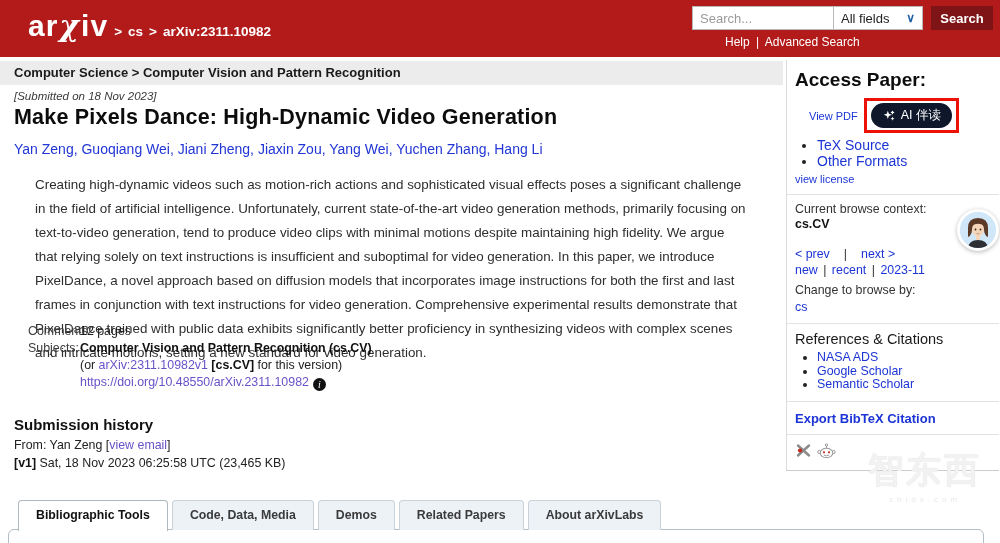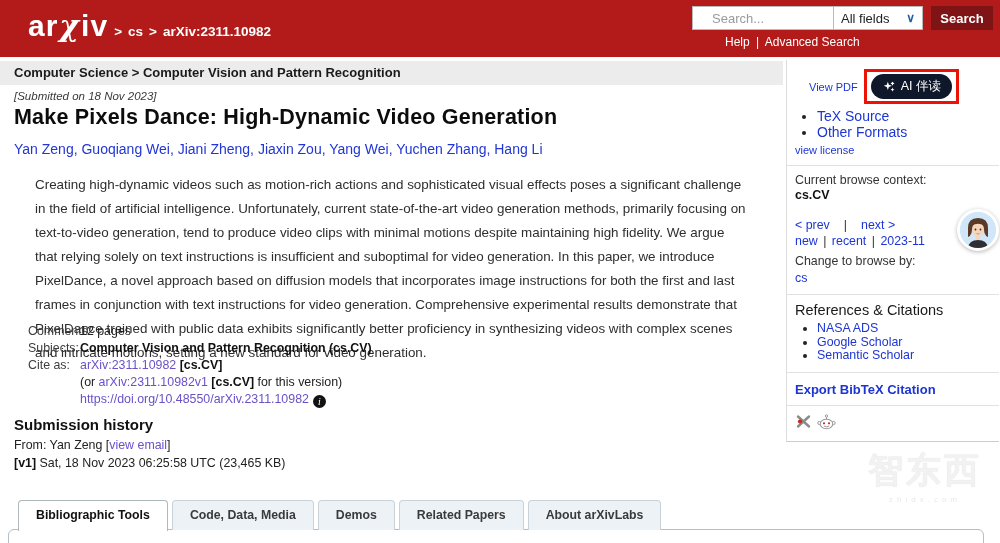--- a/index.html
+++ b/index.html
@@ -13,21 +13,21 @@
   
   .topbar{ position:absolute; top:0; left:0; width:1000px; height:57px; background:#b31b1b; }
   .logo-row{ position:absolute; left:28px; top:9px; display:flex; align-items:baseline; color:#fff; }
   .logo{ color:#fff; font-size:30px; font-weight:bold; letter-spacing:1px; line-height:34px; }
   .logo .chi{ font-family:"DejaVu Serif", serif; font-style:italic; font-weight:bold; padding:0 1px; }
   .crumb-sep{ font-size:13.5px; font-weight:bold; margin:0 6px; }
   .crumb, .crumb-id{ color:#fff; font-size:13.5px; font-weight:bold; }
   .search-area{ position:absolute; right:7px; top:6px; }
   .search-row{ display:flex; align-items:stretch; height:24px; }
   .search-input{
-    width:141px; height:24px; border:1px solid #b9b9b9; border-right:none; padding:0 19px;
+    width:141px; height:24px; border:1px solid #b9b9b9; border-right:none; padding:0 7px;
     font-size:13px; font-family:"Liberation Sans",sans-serif; color:#333; outline:none;
   }
   .search-input::placeholder{ color:#9a9a9a; }
   .field-select{
     width:90px; background:#fff; border:1px solid #b9b9b9; display:flex; align-items:center;
     justify-content:space-between; padding:0 7px; font-size:13px; color:#222;
   }
   .field-select .chev{ color:#1f5fa8; font-weight:bold; font-size:12px; }
   .search-btn{
     width:62px; margin-left:8px; background:#7f1417; border:none; color:#fff;
@@ -179,43 +179,40 @@
   <div class="meta">
     <div class="meta-row">
       <span class="meta-label">Comments:</span>
       <span class="meta-val">12 pages</span>
     </div>
     <div class="meta-row">
       <span class="meta-label">Subjects:</span>
       <span class="meta-val bold-val">Computer Vision and Pattern Recognition (cs.CV)</span>
     </div>
     <div class="meta-row">
-      <span class="meta-label">Cite as:</span>
-      <span class="meta-val"><a class="lnk">arXiv:2311.10982</a>&nbsp;<b>[cs.CV]</b></span>
-    </div>
-    <div class="meta-row">
       <span class="meta-label"></span>
       <span class="meta-val"><span>(or </span><a class="lnk">arXiv:2311.10982v1</a>&nbsp;<b>[cs.CV]</b><span> for this version)</span></span>
     </div>
     <div class="meta-row">
       <span class="meta-label"></span>
       <span class="meta-val"><a class="lnk">https://doi.org/10.48550/arXiv.2311.10982</a><span class="info-icon">i</span></span>
     </div>
   </div>
 
   <h2 class="sub-history-h">Submission history</h2>
   <div class="from-line">
     <span>From: Yan Zeng [</span><a>view email</a><span>]</span>
   </div>
   <div class="v1-line">
     <b>[v1]</b><span> Sat, 18 Nov 2023 06:25:58 UTC (23,465 KB)</span>
   </div>
 
   <aside class="sidebar">
     <div class="sb-sec first">
+      <div class="access-h">Access Paper:</div>
       <div class="pdf-row">
         <a class="viewpdf">View PDF</a>
         <span class="ai-wrap">
           <button class="ai-btn">
             <svg width="14" height="14" viewBox="0 0 24 24">
                 <path fill="#fff" d="M10 3l1.8 5.2L17 10l-5.2 1.8L10 17l-1.8-5.2L3 10l5.2-1.8z"></path>
                 <path fill="#fff" d="M18 13l.9 2.6L21.5 16.5l-2.6.9L18 20l-.9-2.6-2.6-.9 2.6-.9z"></path>
                 <rect fill="#fff" x="17" y="3" width="2" height="6" rx="1"></rect>
                 <rect fill="#fff" x="15" y="5" width="6" height="2" rx="1"></rect>
               </svg>

